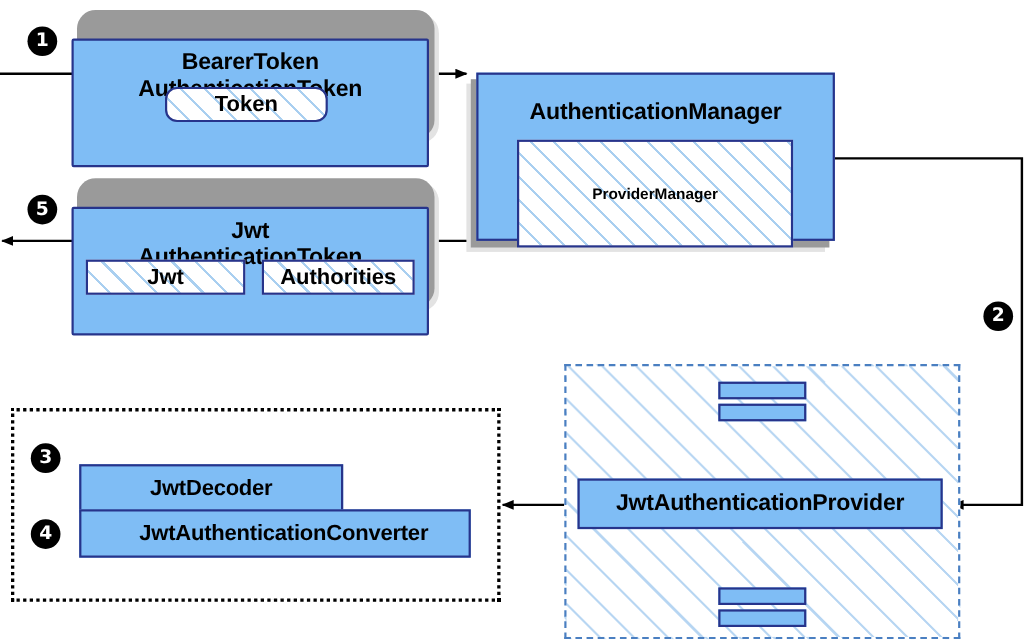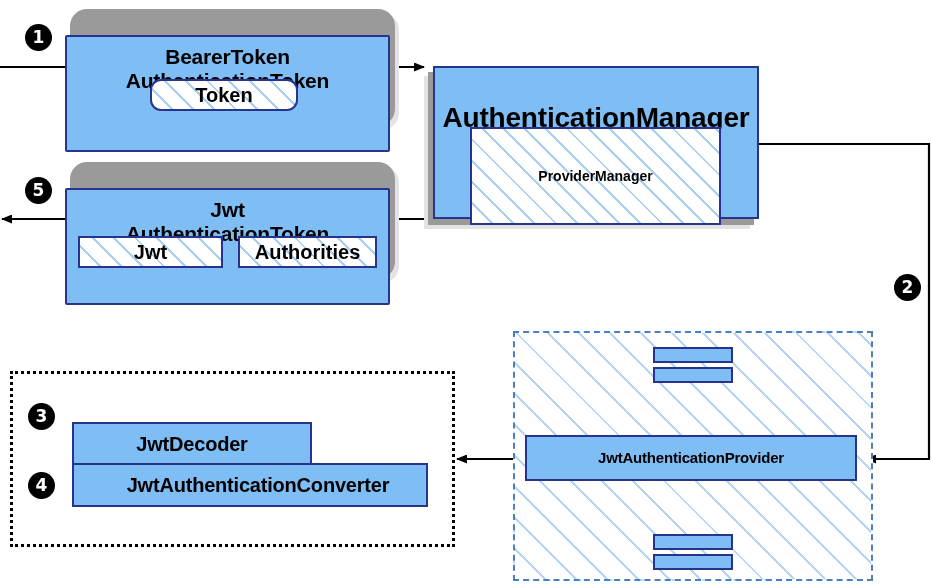--- a/index.html
+++ b/index.html
@@ -196,21 +196,21 @@
     <div class="title" style="font-size:21px;margin-top:8px;">BearerToken
 AuthenticationToken</div>
   </div>
   <div class="hatch" style="left:150px;top:79px;width:148px;height:32px;font-size:20px;border-radius:11px;">
     <span>Token</span>
   </div>
 
   <div class="sh2" style="left:424px;top:76px;width:326px;height:153px;"></div>
   <div class="sh" style="left:428px;top:72px;width:326px;height:153px;"></div>
   <div class="node" style="left:433px;top:66px;width:326px;height:153px;">
-    <div class="title" style="font-size:28px;margin-top:34px;">AuthenticationManager</div>
+    <div class="title" style="font-size:21px;margin-top:22px;">AuthenticationManager</div>
   </div>
   <div class="hatch" style="left:470px;top:127px;width:251px;height:98px;font-size:14px;">
     <span>ProviderManager</span>
   </div>
 
   <div class="sh2" style="left:74px;top:166px;width:325px;height:117px;border-radius:17px;"></div>
   <div class="sh" style="left:70px;top:162px;width:325px;height:117px;border-radius:17px;"></div>
   <div class="node rounded" style="left:65px;top:156px;width:325px;height:117px;">
     <div class="title" style="font-size:21px;margin-top:8px;">Jwt
 AuthenticationToken</div>
@@ -218,21 +218,21 @@
   <div class="hatch" style="left:78px;top:236px;width:145px;height:32px;font-size:20px;">
     <span>Jwt</span>
   </div>
   <div class="hatch" style="left:238px;top:236px;width:139px;height:32px;font-size:20px;">
     <span>Authorities</span>
   </div>
 
   <div class="sh2" style="left:534px;top:445px;width:332px;height:46px;"></div>
   <div class="sh" style="left:530px;top:441px;width:332px;height:46px;"></div>
   <div class="node" style="left:525px;top:435px;width:332px;height:46px;justify-content:center;">
-    <div class="title" style="font-size:15px;line-height:42px;">JwtAuthenticationProvider</div>
+    <div class="title" style="font-size:21px;line-height:42px;">JwtAuthenticationProvider</div>
   </div>
 
   <div class="sh2" style="left:60px;top:403px;width:240px;height:44px;"></div>
   <div class="sh" style="left:64px;top:399px;width:240px;height:44px;"></div>
   <div class="node" style="left:72px;top:394px;width:240px;height:44px;justify-content:center;margin-top:28px;">
     <div class="title" style="font-size:20px;line-height:40px;">JwtDecoder</div>
   </div>
 
   <div class="sh2" style="left:60px;top:473px;width:356px;height:44px;"></div>
   <div class="sh" style="left:64px;top:469px;width:356px;height:44px;"></div>

